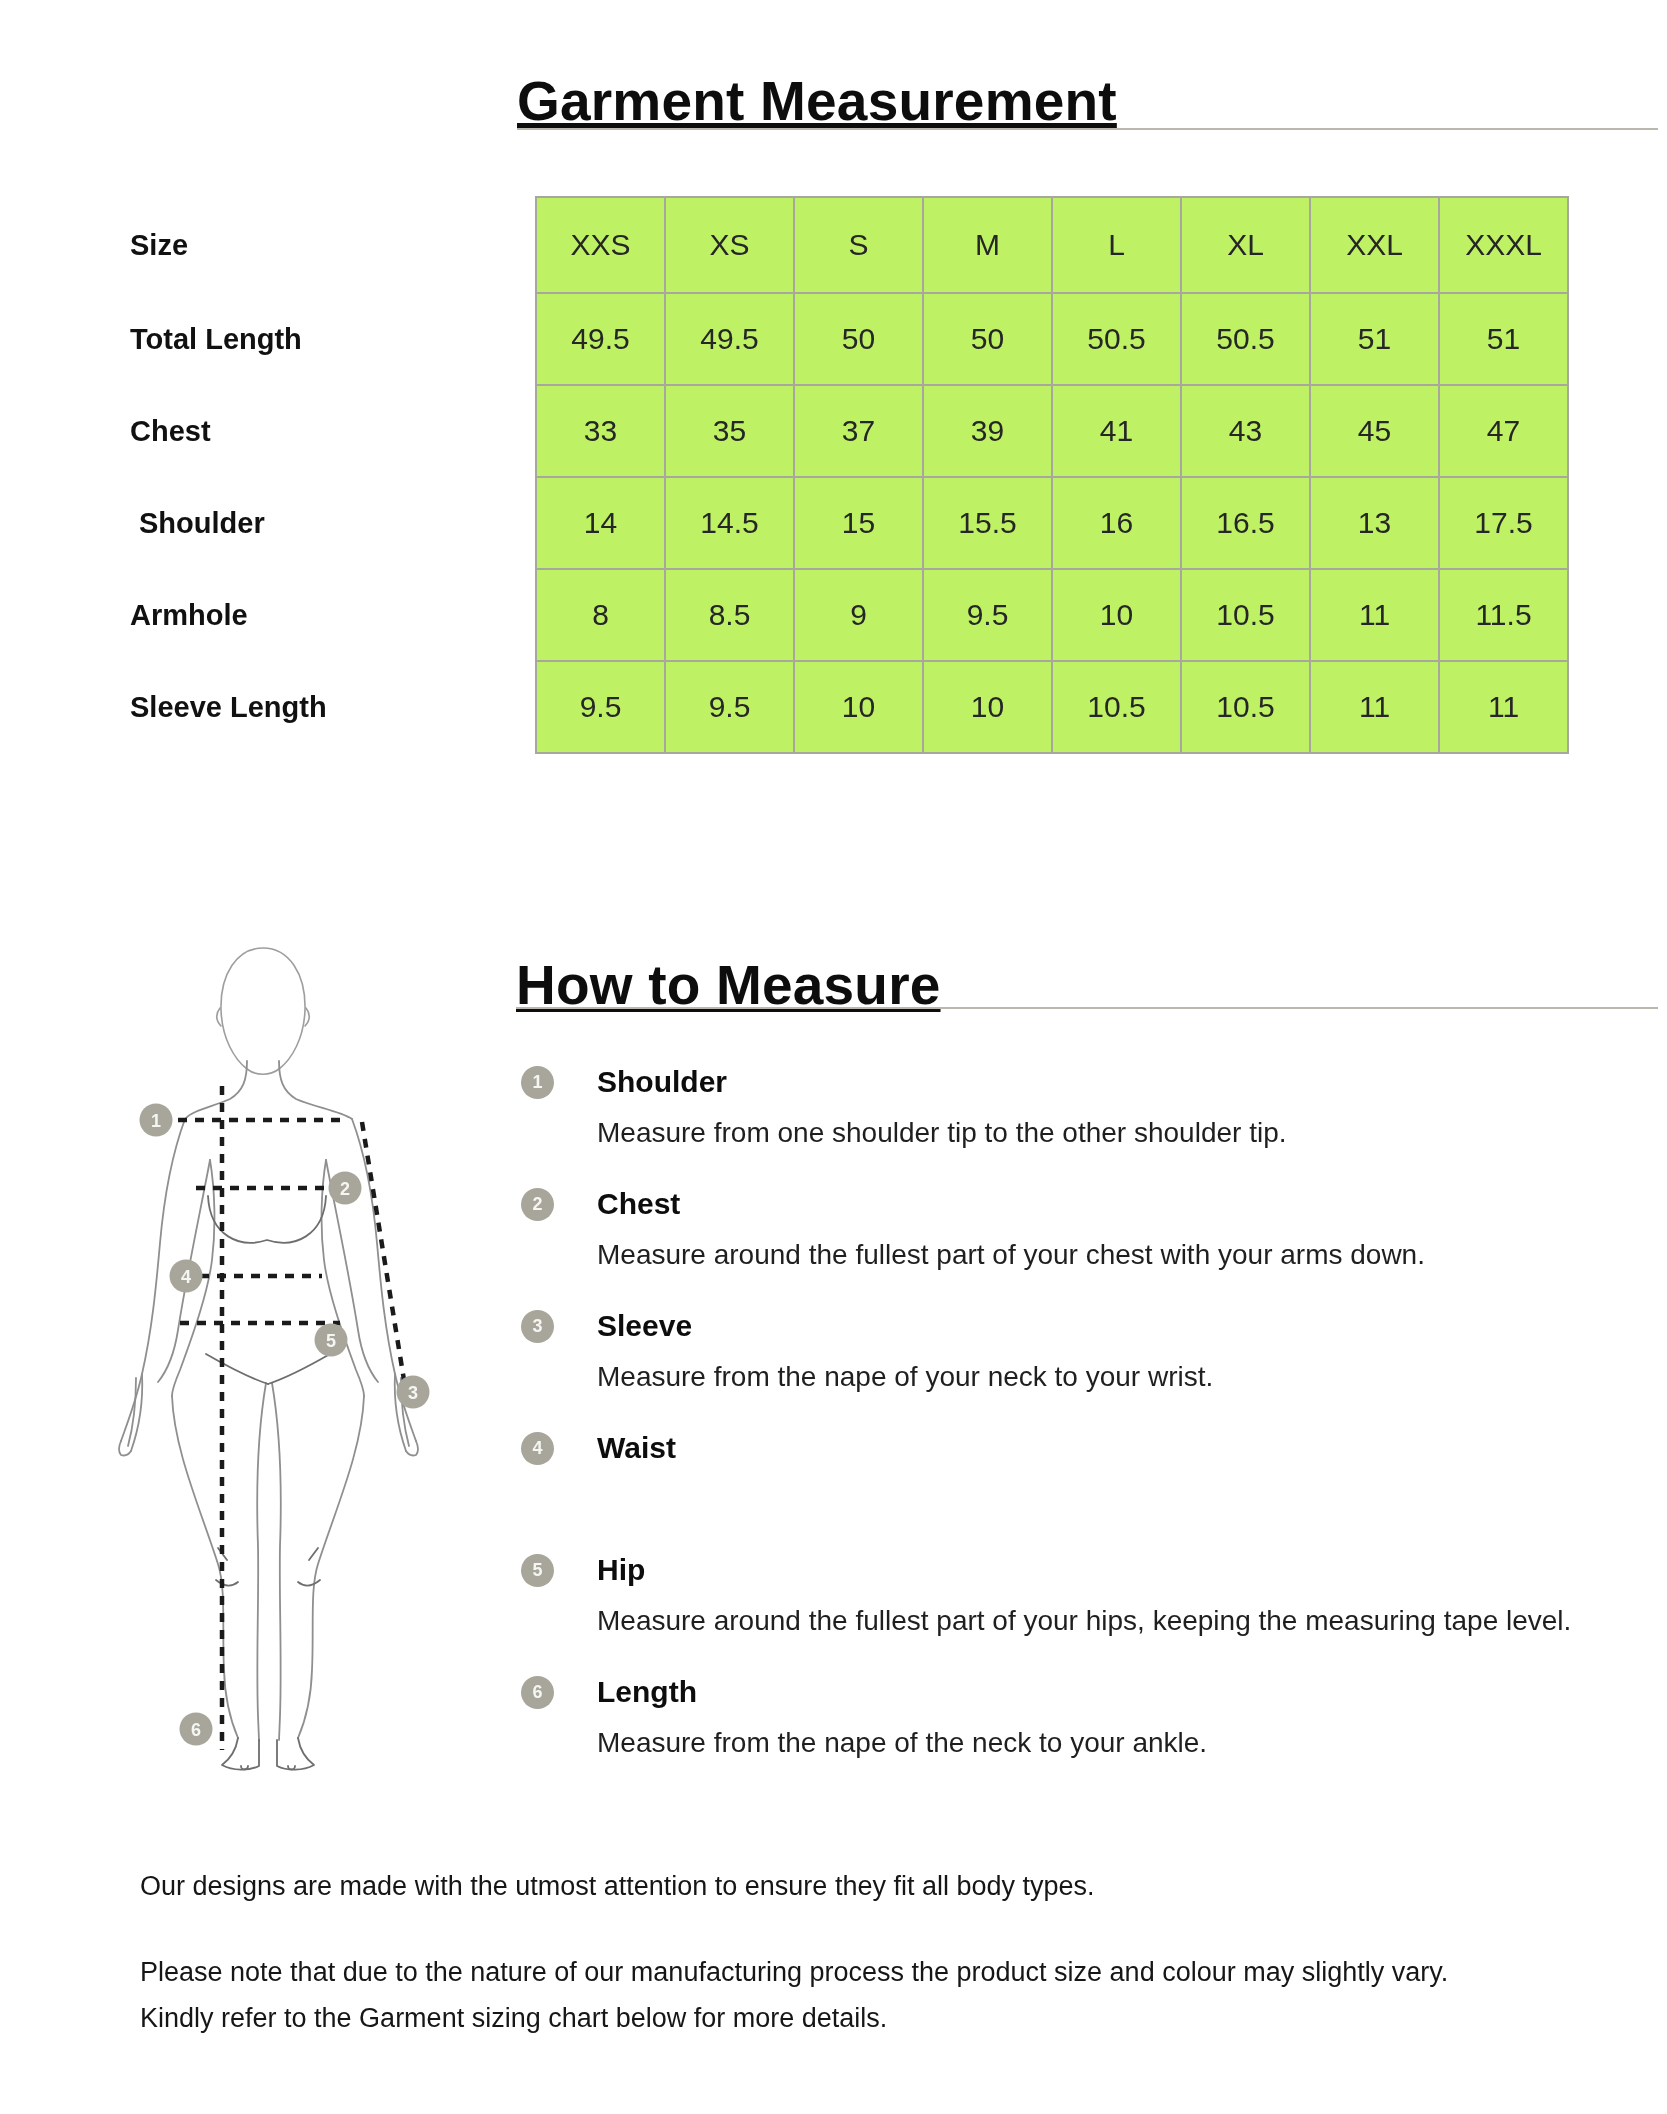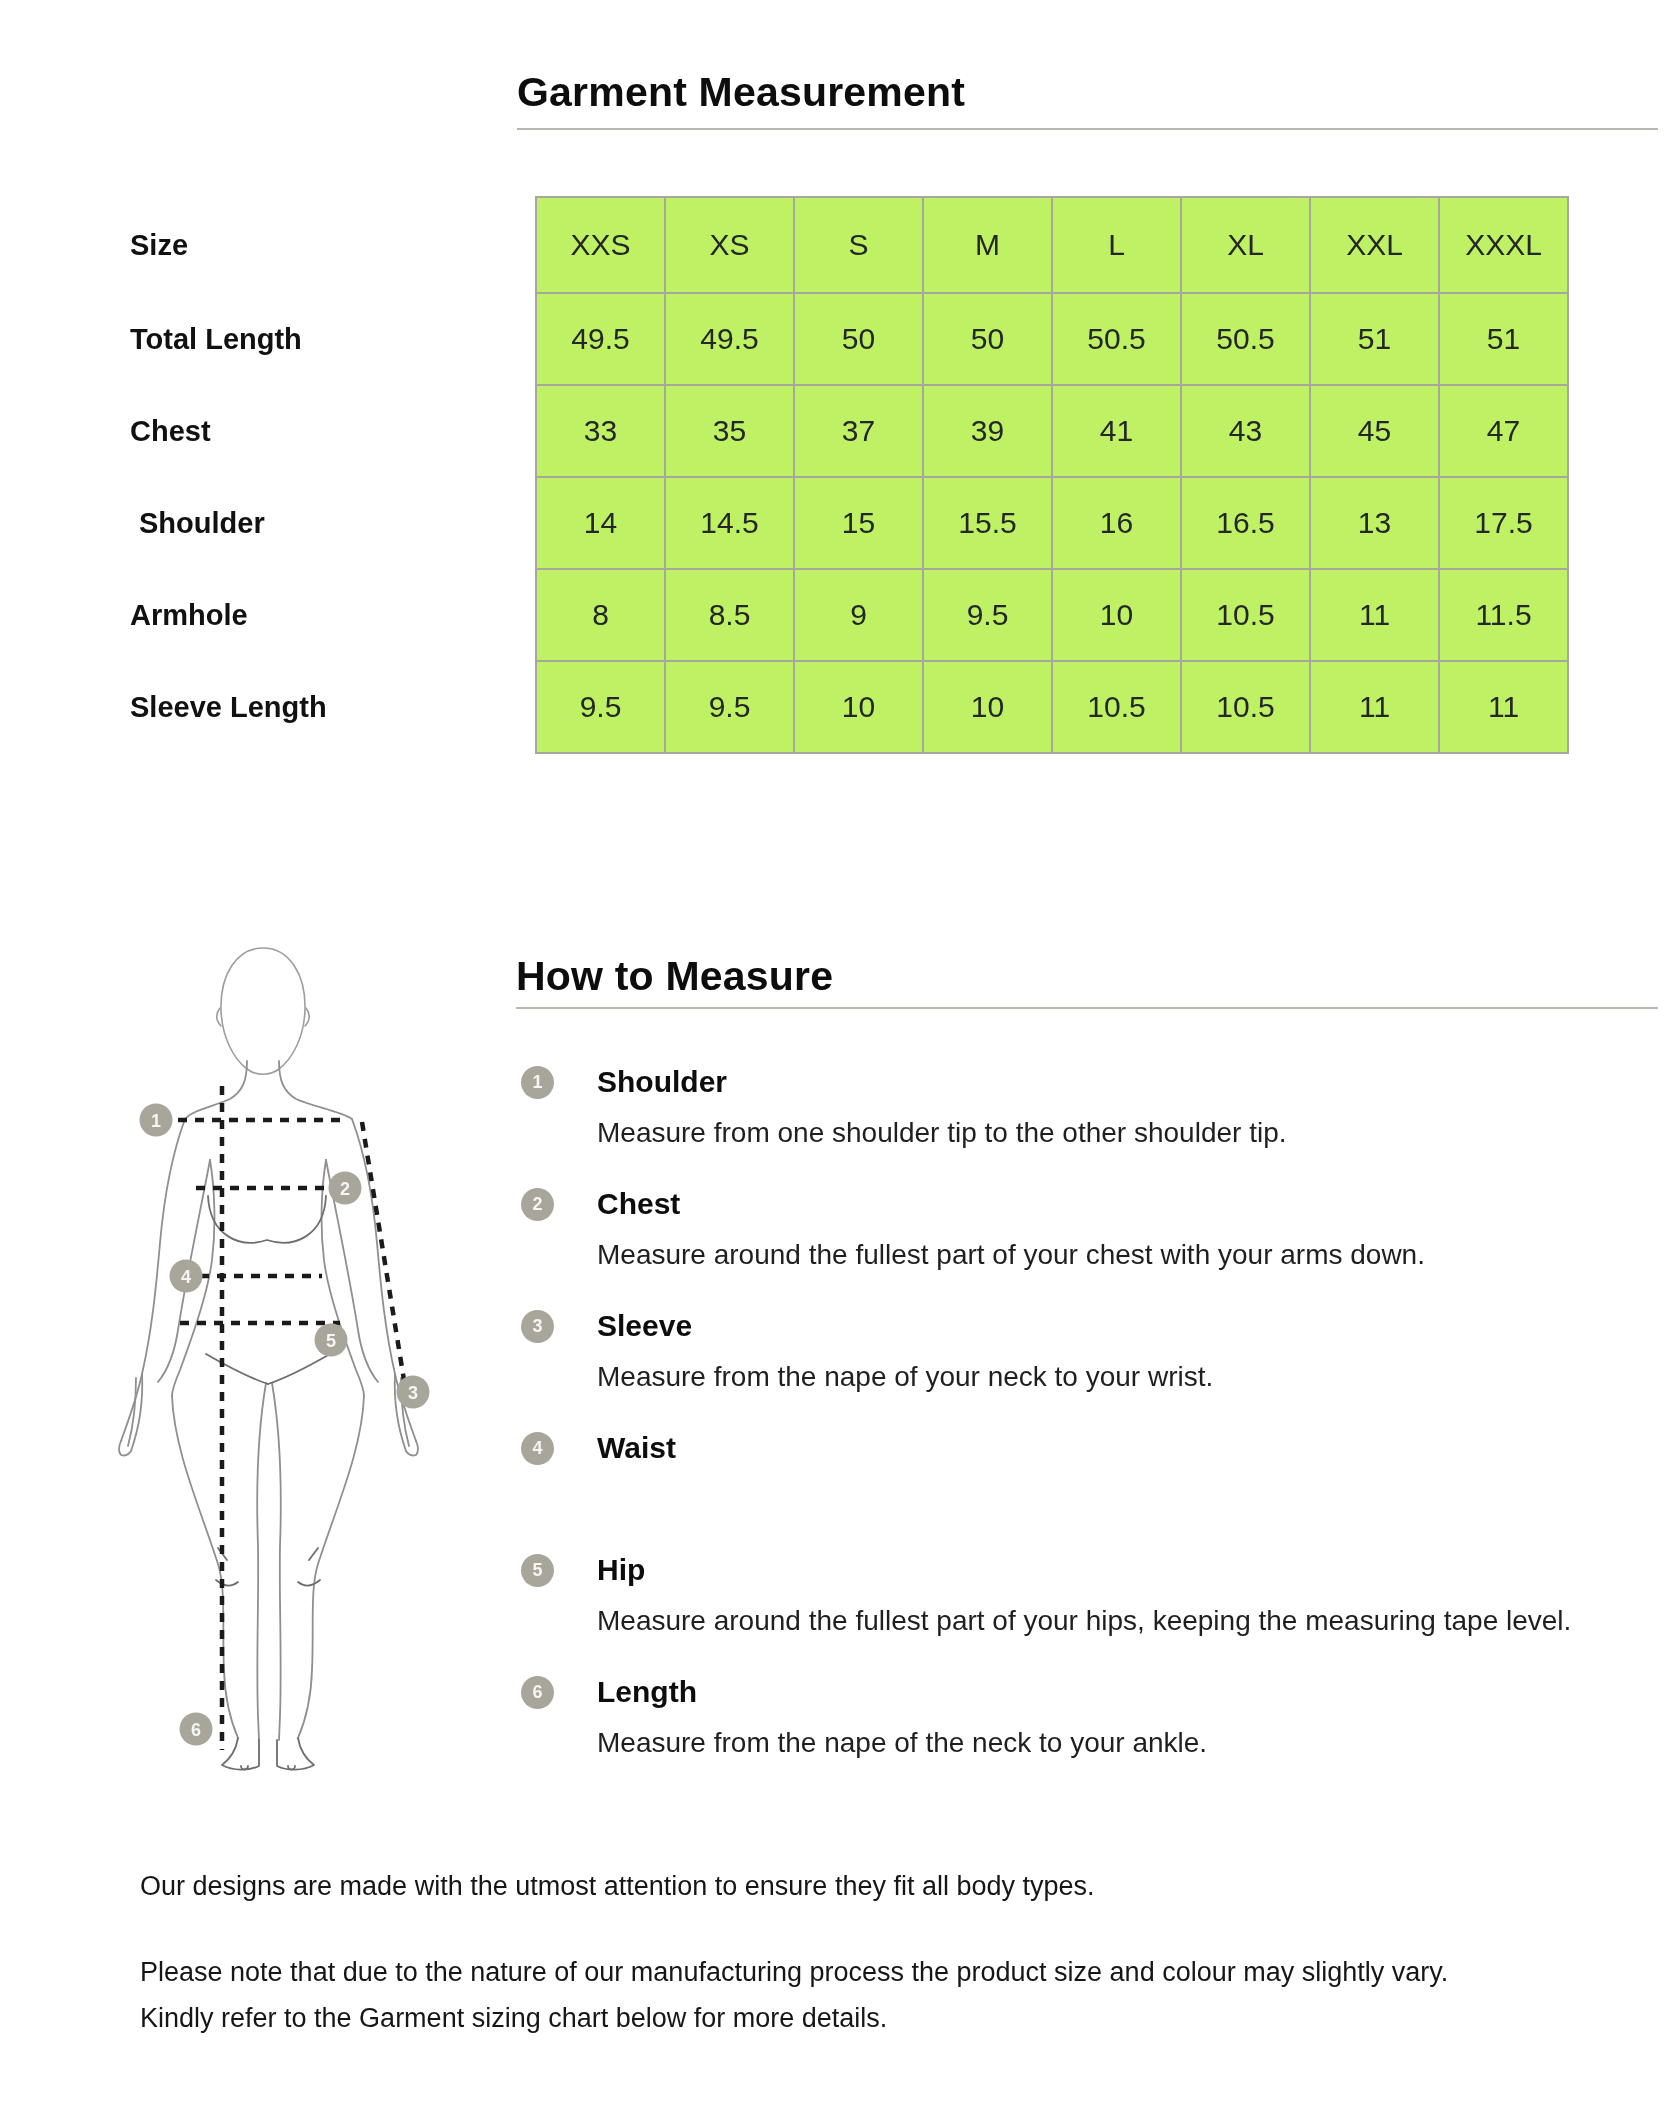--- a/index.html
+++ b/index.html
@@ -1,21 +1,21 @@
 <!DOCTYPE html>
 <html><head>
 <meta charset="utf-8">
 <style>
   html,body{margin:0;padding:0;background:#ffffff;}
   .page{
     position:relative;width:1667px;height:2114px;background:#ffffff;overflow:hidden;
     font-family:"Liberation Sans","DejaVu Sans",sans-serif;color:#1f1f1f;
   }
   .abs{position:absolute;}
-  .h1{font-size:41px;font-weight:700;color:#0d0d0d;letter-spacing:.2px;white-space:nowrap;}
+  .h1{font-size:55px;font-weight:700;color:#0d0d0d;letter-spacing:.2px;white-space:nowrap;text-decoration:underline;}
   .rule{height:2px;background:#b9b7ae;}
   
   table.size{border-collapse:collapse;table-layout:fixed;}
   table.size td{padding:0;}
   td.lbl{
     width:396px;font-weight:700;font-size:29px;color:#111;text-align:left;
     vertical-align:middle;border:none;background:transparent;white-space:nowrap;
   }
   td.lbl.pad-l{padding-left:9px;}
   td.c{

